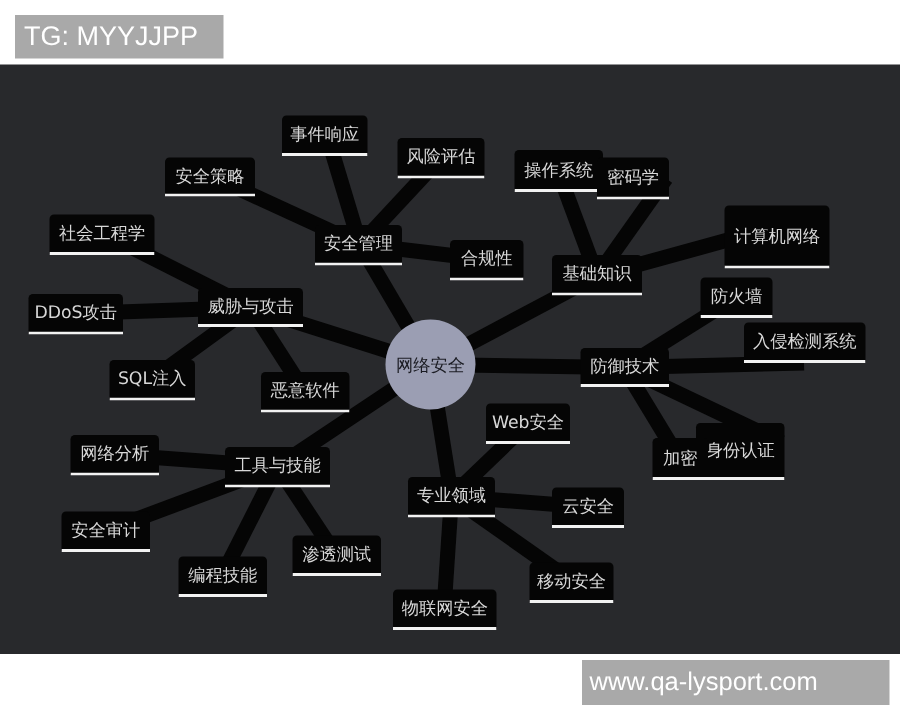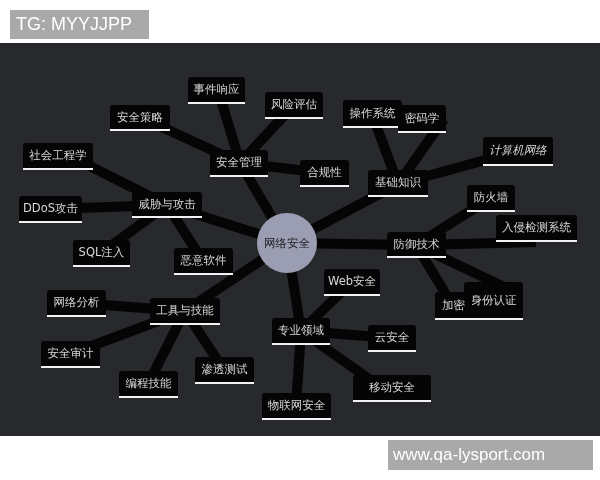--- a/index.html
+++ b/index.html
@@ -103,28 +103,28 @@
 
   <div class="node" style="left:368px; top:127px; width:60px; height:27px;font-family:Liberation Serif, serif;">
     <span>基础知识</span>
     </div>
   <div class="node" style="left:343px; top:57px; width:59px; height:28px;">
     <span>操作系统</span>
     </div>
   <div class="node" style="left:398px; top:62px; width:48px; height:28px;">
     <span>密码学</span>
     </div>
-  <div class="node" style="left:483px; top:94px; width:70px; height:29px;font-style:italic;">
+  <div class="node" style="left:483px; top:94px; width:70px; height:42px;">
     <span>计算机网络</span>
     </div>
 
   <div class="node" style="left:132px; top:149px; width:70px; height:26px;text-align:center;">
     <span>威胁与攻击</span>
     </div>
-  <div class="node" style="left:23px; top:100px; width:70px; height:27px;">
+  <div class="node" style="left:33px; top:100px; width:70px; height:27px;">
     <span>社会工程学</span>
     </div>
   <div class="node" style="left:19px; top:153px; width:63px; height:27px;">
     <span>DDoS攻击</span>
     </div>
   <div class="node" style="left:73px; top:197px; width:57px; height:27px;">
     <span>SQL注入</span>
     </div>
   <div class="node" style="left:174px; top:205px; width:59px; height:27px;">
     <span>恶意软件</span>
@@ -164,21 +164,21 @@
 
   <div class="node" style="left:272px; top:275px; width:58px; height:27px;">
     <span>专业领域</span>
     </div>
   <div class="node" style="left:324px; top:226px; width:56px; height:27px;">
     <span>Web安全</span>
     </div>
   <div class="node" style="left:368px; top:282px; width:48px; height:27px;">
     <span>云安全</span>
     </div>
-  <div class="node" style="left:353px; top:332px; width:78px; height:27px;">
+  <div class="node" style="left:353px; top:332px; width:56px; height:27px;">
     <span>移动安全</span>
     </div>
   <div class="node" style="left:262px; top:350px; width:69px; height:27px;">
     <span>物联网安全</span>
     </div>
 </div>
 
 <div class="watermark wm-bottom">www.qa-lysport.com</div>
 
 </body></html>

